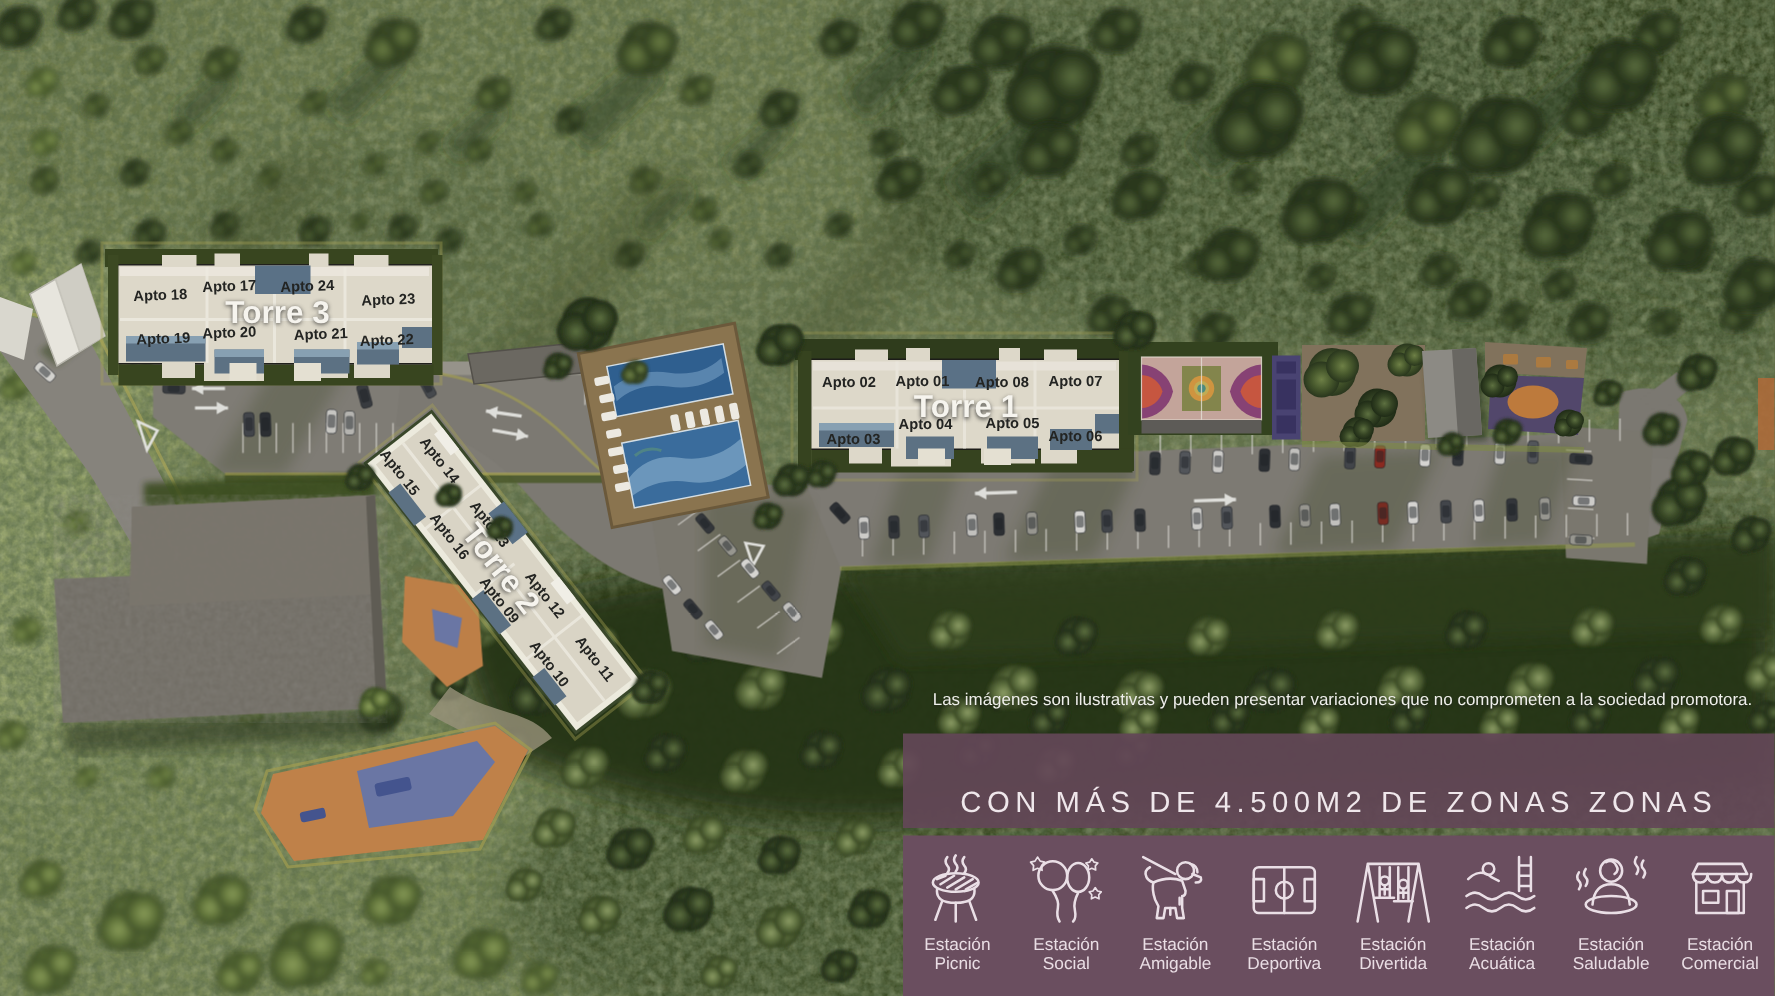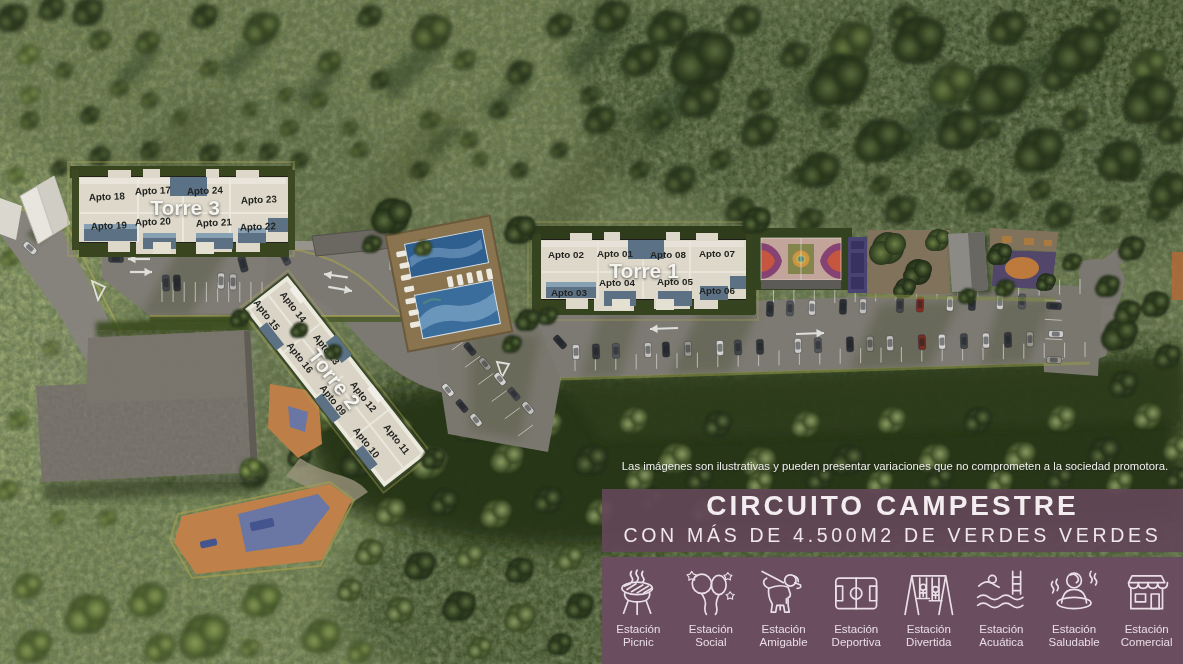--- a/index.html
+++ b/index.html
@@ -1796,23 +1796,22 @@
           <circle cx="544" cy="319" r="6" fill="url(#gt2)"></circle>
           <circle cx="552" cy="314" r="6" fill="url(#gt2)"></circle>
         </g>
       </g>
 
 <text x="895" y="470" font-size="11.3" fill="#efefeb" text-anchor="middle" font-family="Liberation Sans, sans-serif" style="text-shadow:0 1px 2px rgba(30,30,30,0.65)">Las imágenes son ilustrativas y pueden presentar variaciones que no comprometen a la sociedad promotora.</text>
 </svg>
 
 <div style="position:absolute;left:602px;top:489px;width:581px;height:63px;background:rgba(99,71,87,0.93);"></div>
 
-<div style="position:absolute;left:602px;top:490px;width:581px;text-align:center;color:#f3edf0;font-size:28px;font-weight:bold;letter-spacing:3px;white-space:nowrap;">CIRCUITO CAMPESTRE</div>
-
-<div style="position:absolute;left:602px;top:524px;width:581px;text-align:center;color:#efe7eb;font-size:19.5px;letter-spacing:3.7px;white-space:nowrap;">CON MÁS DE 4.500M2 DE VERDES VERDES</div>
+
+<div style="position:absolute;left:602px;top:524px;width:581px;text-align:center;color:#efe7eb;font-size:19.5px;letter-spacing:3.7px;white-space:nowrap;">CON MÁS DE 4.500M2 DE ZONAS ZONAS</div>
 
 <div style="position:absolute;left:602px;top:557px;width:581px;height:107px;background:#6a4e5f;"></div>
 <svg width="581" height="107" viewBox="0 0 581 107" xmlns="http://www.w3.org/2000/svg" style="position:absolute;left:602px;top:557px;">
 <g stroke="#eadfe6" fill="none" stroke-width="1.5" stroke-linecap="round" stroke-linejoin="round">
 
 <g transform="translate(10.3,11) scale(1.13)">
           <path d="M17,3 q-2,2.5 0,5 q2,2 0,4.5 M22,2 q-2,2.5 0,5 q2,2 0,4.5 M27,3 q-2,2.5 0,5 q2,2 0,4.5"></path>
           <ellipse cx="22" cy="18" rx="13.5" ry="5.5"></ellipse>
           <path d="M11,22 q-1,8 11,8 q12,0 11,-8"></path>
           <path d="M14,29 l-4,11 M30,29 l4,11 M22,30 l0,11"></path>

